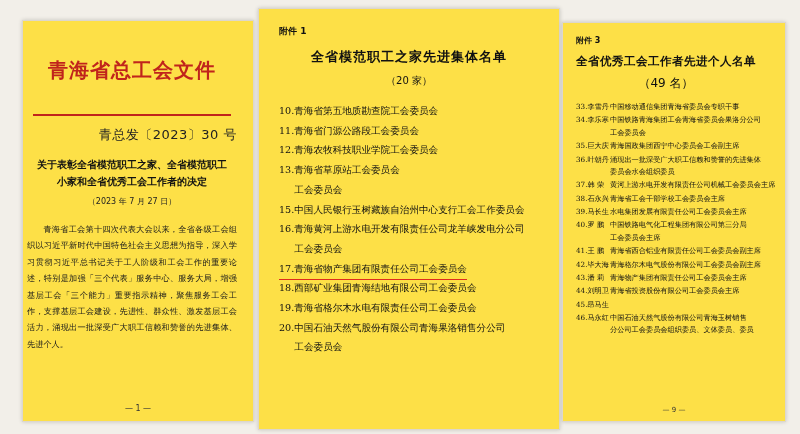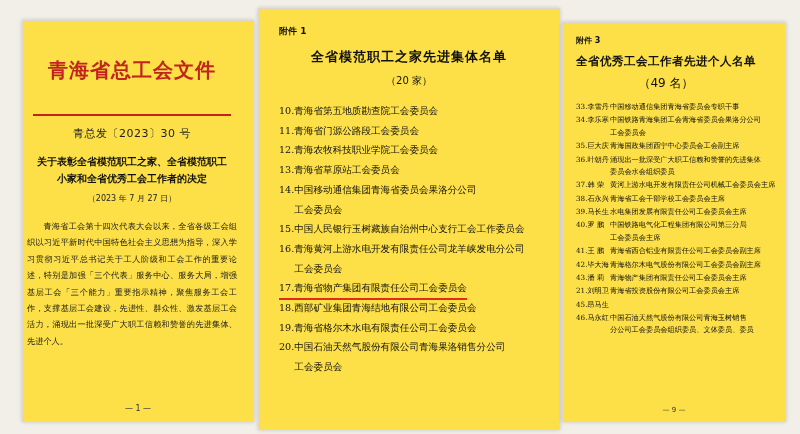--- a/index.html
+++ b/index.html
@@ -6,21 +6,21 @@
   body{width:800px;height:434px;overflow:hidden;font-family:"DejaVu Sans","Liberation Sans",sans-serif;}
   .page{position:relative;width:800px;height:434px;background:#f2efe9;}
   .scan{position:absolute;background:#fde047;box-shadow:0 0 4px rgba(0,0,0,.18);}
 
   
   #doc-left{left:22px;top:20px;width:230px;height:400px;border:1px solid #ddd7cc;}
   .l-pad{padding:14px 16px 0 4px;}
   .red-title{color:#c0241c;font-weight:bold;font-size:20px;text-align:center;letter-spacing:1px;
              font-family:"DejaVu Serif","Liberation Serif",serif;margin-top:22px;}
   .red-rule{height:2px;background:#c0241c;margin:30px 6px 0 6px;}
-  .docnum{text-align:center;font-size:11px;color:#222;margin-top:10px;letter-spacing:.5px;}
+  .docnum{text-align:right;font-size:13px;color:#222;margin-top:10px;letter-spacing:.5px;}
   .l-title{text-align:center;font-weight:bold;font-size:10px;line-height:1.7;margin-top:12px;color:#111;
            font-family:"DejaVu Serif","Liberation Serif",serif;}
   .l-date{text-align:center;font-size:8px;color:#222;margin-top:6px;}
   .l-body{font-size:8.2px;line-height:2.0;color:#1a1a1a;margin-top:14px;text-align:justify;
           font-family:"DejaVu Serif","Liberation Serif",serif;}
   .l-body p{margin:0;text-indent:2em;}
   .pagenum{position:absolute;bottom:8px;left:0;right:0;text-align:center;font-size:8px;color:#333;}
 
   
   #doc-mid{left:258px;top:8px;width:300px;height:420px;border:1px solid #ddd7cc;}
@@ -78,21 +78,20 @@
   <div class="scan" id="doc-mid">
     <div class="m-pad">
       <div class="attach">附件 1</div>
       <div class="m-title">全省模范职工之家先进集体名单</div>
       <div class="m-sub">（20 家）</div>
       <div class="m-list" id="mid-list">
           <div class="li">10.青海省第五地质勘查院工会委员会</div>
           <div class="li">11.青海省门源公路段工会委员会</div>
           <div class="li">12.青海农牧科技职业学院工会委员会</div>
           <div class="li">13.青海省草原站工会委员会</div>
-          <div class="li">14.中国移动通信集团青海省委员会果洛分公司</div>
           <div class="li cont">工会委员会</div>
           <div class="li">15.中国人民银行玉树藏族自治州中心支行工会工作委员会</div>
           <div class="li">16.青海黄河上游水电开发有限责任公司龙羊峡发电分公司</div>
           <div class="li cont">工会委员会</div>
           <div class="li"><span class="hl">17.青海省物产集团有限责任公司工会委员会</span></div>
           <div class="li">18.西部矿业集团青海结地有限公司工会委员会</div>
           <div class="li">19.青海省格尔木水电有限责任公司工会委员会</div>
           <div class="li">20.中国石油天然气股份有限公司青海果洛销售分公司</div>
           <div class="li cont">工会委员会</div>
         </div>
@@ -168,21 +167,21 @@
               <div>青海格尔木电气股份有限公司工会委员会副主席</div>
             </div>
           </div>
           <div class="r-row">
             <div class="r-idx">43.潘 莉</div>
             <div class="r-txt">
               <div><span class="r-hl">青海物产集团有限责任公司工会委员会主席</span></div>
             </div>
           </div>
           <div class="r-row">
-            <div class="r-idx">21.刘明卫</div>
+            <div class="r-idx">44.刘明卫</div>
             <div class="r-txt">
               <div>青海省投资股份有限公司工会委员会主席</div>
             </div>
           </div>
           <div class="r-row">
             <div class="r-idx">45.昂马生</div>
           </div>
           <div class="r-row">
             <div class="r-idx">46.马永红</div>
             <div class="r-txt">

